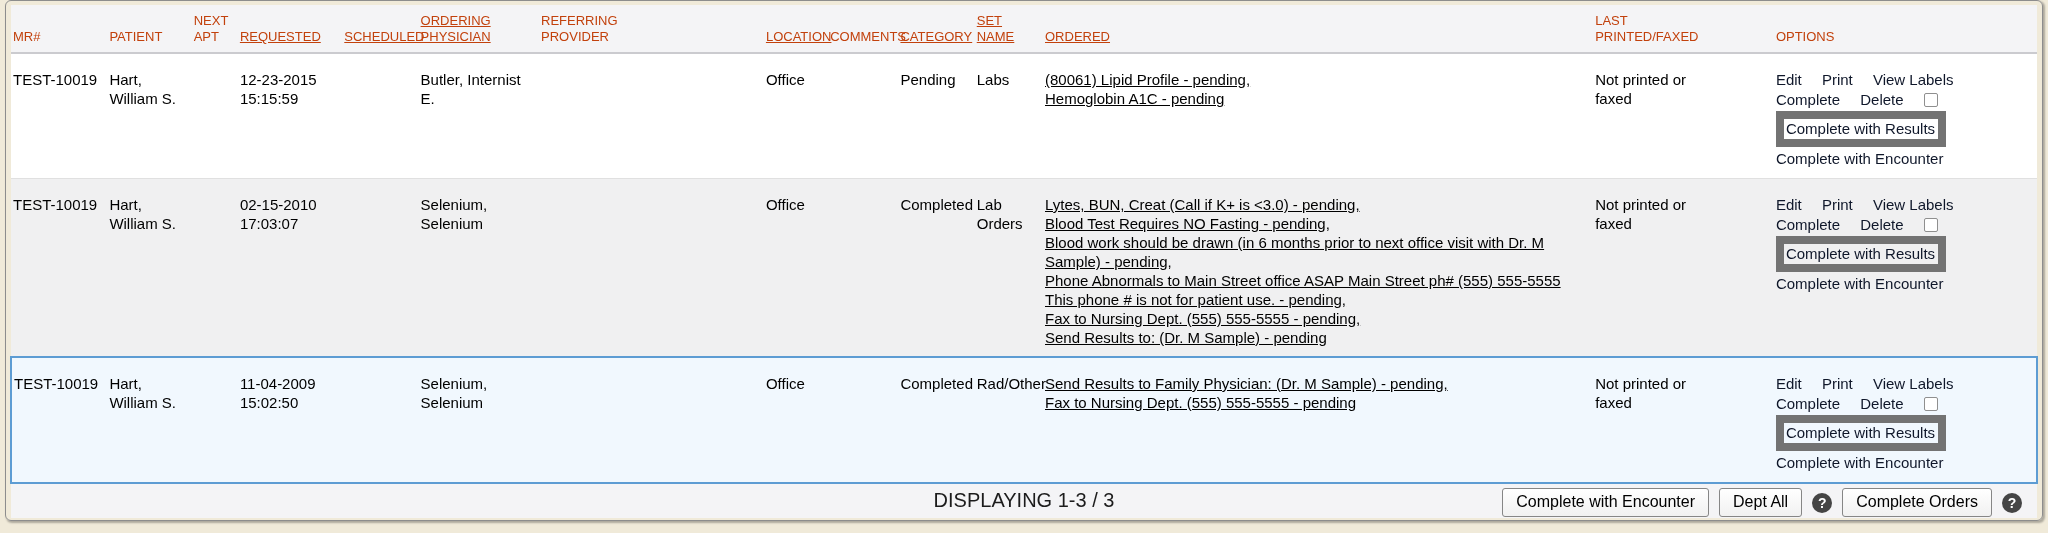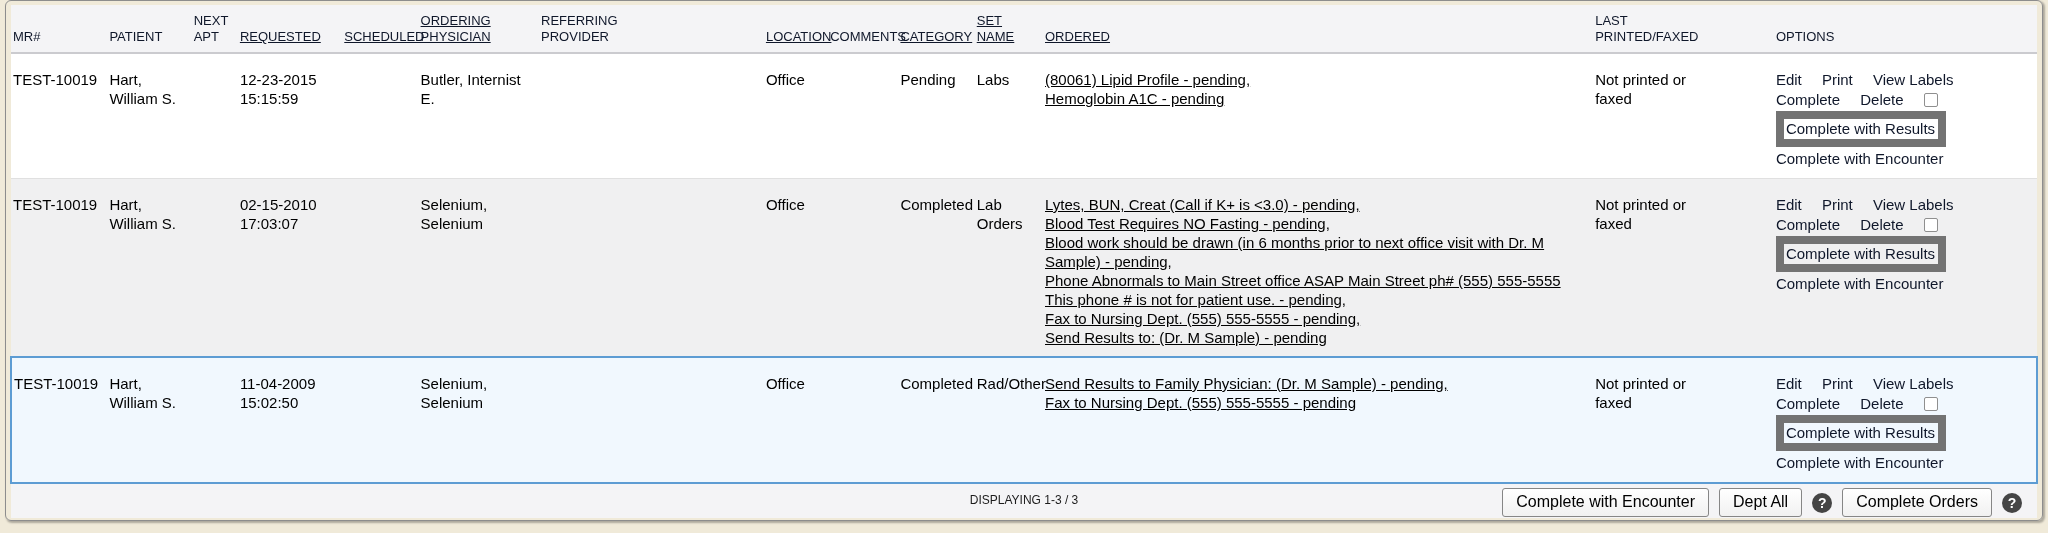--- a/index.html
+++ b/index.html
@@ -33,21 +33,21 @@
     font-size:15px; cursor:pointer;
   }
   .export-sep { color:#6e7e38; font-size:15px; margin:0 4px; }
 
   
   table.orders-table {
     width:100%; border-collapse:collapse; table-layout:fixed;
     margin-top:2px;
   }
   th {
-    background:#f4f4f6; color:#0f172a; font-weight:normal;
+    background:#f4f4f6; color:#c2410c; font-weight:normal;
     font-size:13px; text-align:left; vertical-align:bottom;
     padding:8px 8px 7px 2px; white-space:pre-line; line-height:16px;
     border-bottom:2px solid #cbcbcf;
   }
   th.sortable { text-decoration:underline; cursor:pointer; }
   td {
     vertical-align:top; padding:16px 8px 9px 2px; line-height:19px;
     font-size:15px;
   }
   tr.row-odd  td { background:#ffffff; }
@@ -72,21 +72,21 @@
     padding:0 3px 1px 2px; margin:1px 0;
   }
   .cb {
     display:inline-block; width:14px; height:14px;
     border:1px solid #8f8f8f; border-radius:2px; background:#fff;
     vertical-align:-2px; cursor:pointer;
   }
 
   
   td.status-row {
-    background:#f4f4f6; text-align:center; font-size:12px; color:#1c1c1c;
+    background:#f4f4f6; text-align:center; font-size:20px; color:#1c1c1c;
     padding:7px 0 8px 0; border-top:0;
   }
 
   
   .bottom-bar {
     position:absolute; right:26px; bottom:16px;
     display:flex; align-items:center; gap:10px;
   }
   .btn {
     background:linear-gradient(#ffffff,#f1f1f1);

